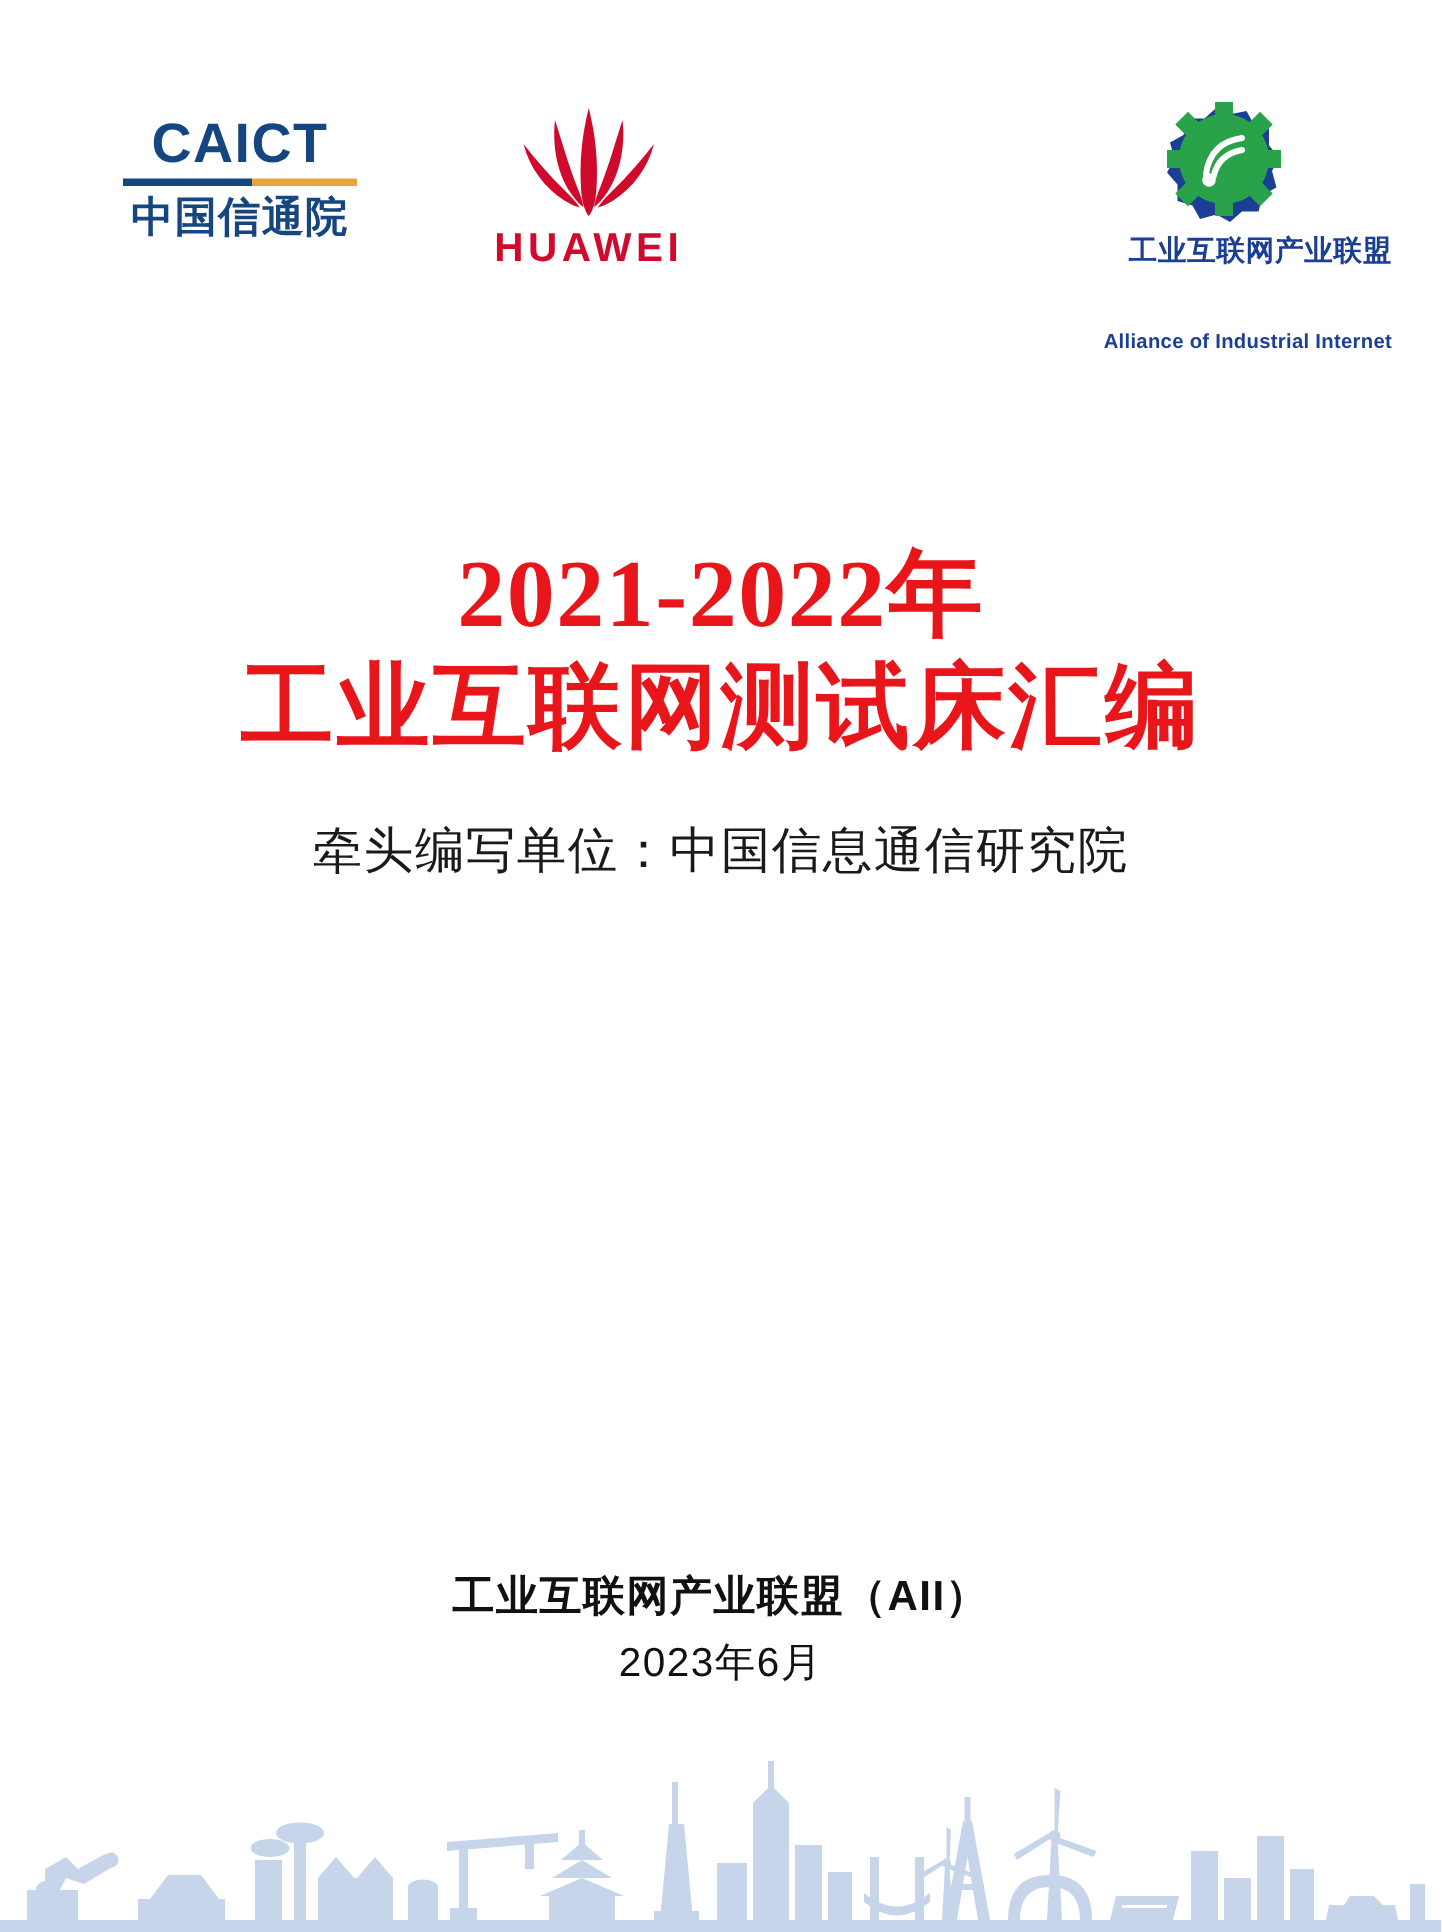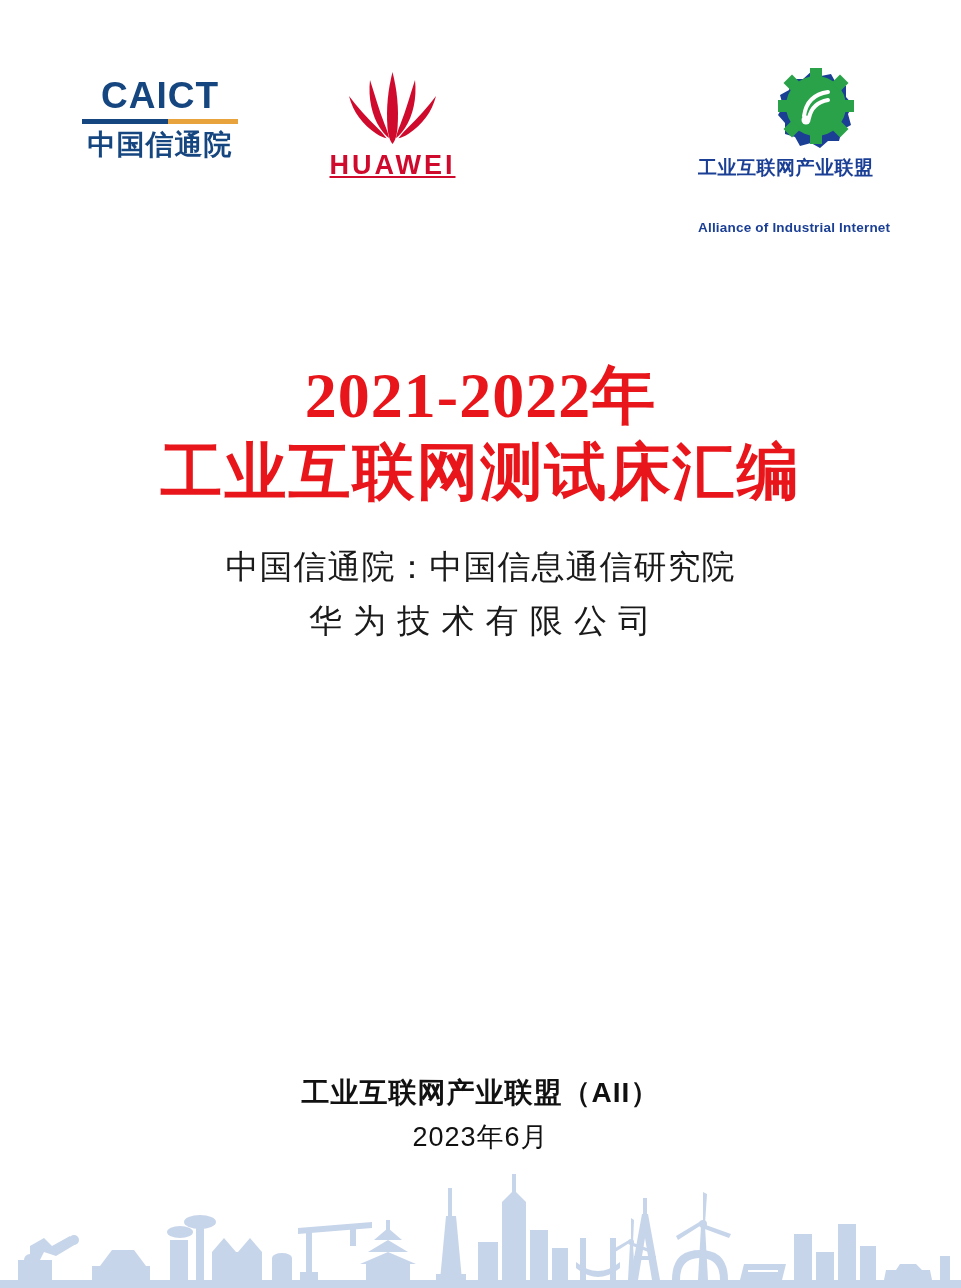--- a/index.html
+++ b/index.html
@@ -71,30 +71,29 @@
     position: relative;
   }
   .huawei-mark svg { display:block; }
   .huawei-text {
     font-family: "Liberation Sans", sans-serif;
     font-weight: bold;
     font-size: 27px;
     letter-spacing: 3px;
     color: #cf0a2c;
     margin-top: 4px;
-    text-decoration: underline;
   }
 
   
   .aii-logo {
     position: absolute;
     right: 62px;
     top: 2px;
     width: 230px;
-    text-align: left;
+    text-align: right;
   }
   .aii-mark {
     width: 118px;
     height: 92px;
     margin: 0 auto;
     position: relative;
   }
   .aii-cn {
     font-family: "Liberation Sans", sans-serif;
     font-weight: bold;
@@ -161,21 +160,20 @@
     width: 961px;
     text-align: center;
   }
   .footer-org {
     font-family: "Liberation Sans", sans-serif;
     font-weight: bold;
     font-size: 28px;
     color: #111111;
     line-height: 44px;
     letter-spacing: 1px;
-    margin-top: 29px;
   }
   .footer-date {
     font-family: "Liberation Sans", sans-serif;
     font-size: 27px;
     color: #111111;
     line-height: 44px;
     letter-spacing: 1px;
   }
 
   
@@ -247,22 +245,21 @@
     <div class="aii-en">Alliance of Industrial Internet</div>
   </div>
 </div>
 
 <div class="title-block">
   <div class="title-year">2021-2022年</div>
   <div class="title-main">工业互联网测试床汇编</div>
 </div>
 
 <div class="authors">
-  <div class="author-line">中国信通院：中国信息通信研究院</div>
-  <div class="author-line">华 为 技 术 有 限 公 司</div>
+  <div class="author-line">牵头编写单位：中国信息通信研究院</div>
 </div>
 
 <div class="footer-block">
   <div class="footer-org">工业互联网产业联盟（AII）</div>
   <div class="footer-date">2023年6月</div>
 </div>
 
 <div class="skyline">
   <svg width="961" height="120" viewBox="0 0 961 120" preserveAspectRatio="none">
     <g fill="#c7d5ea">

